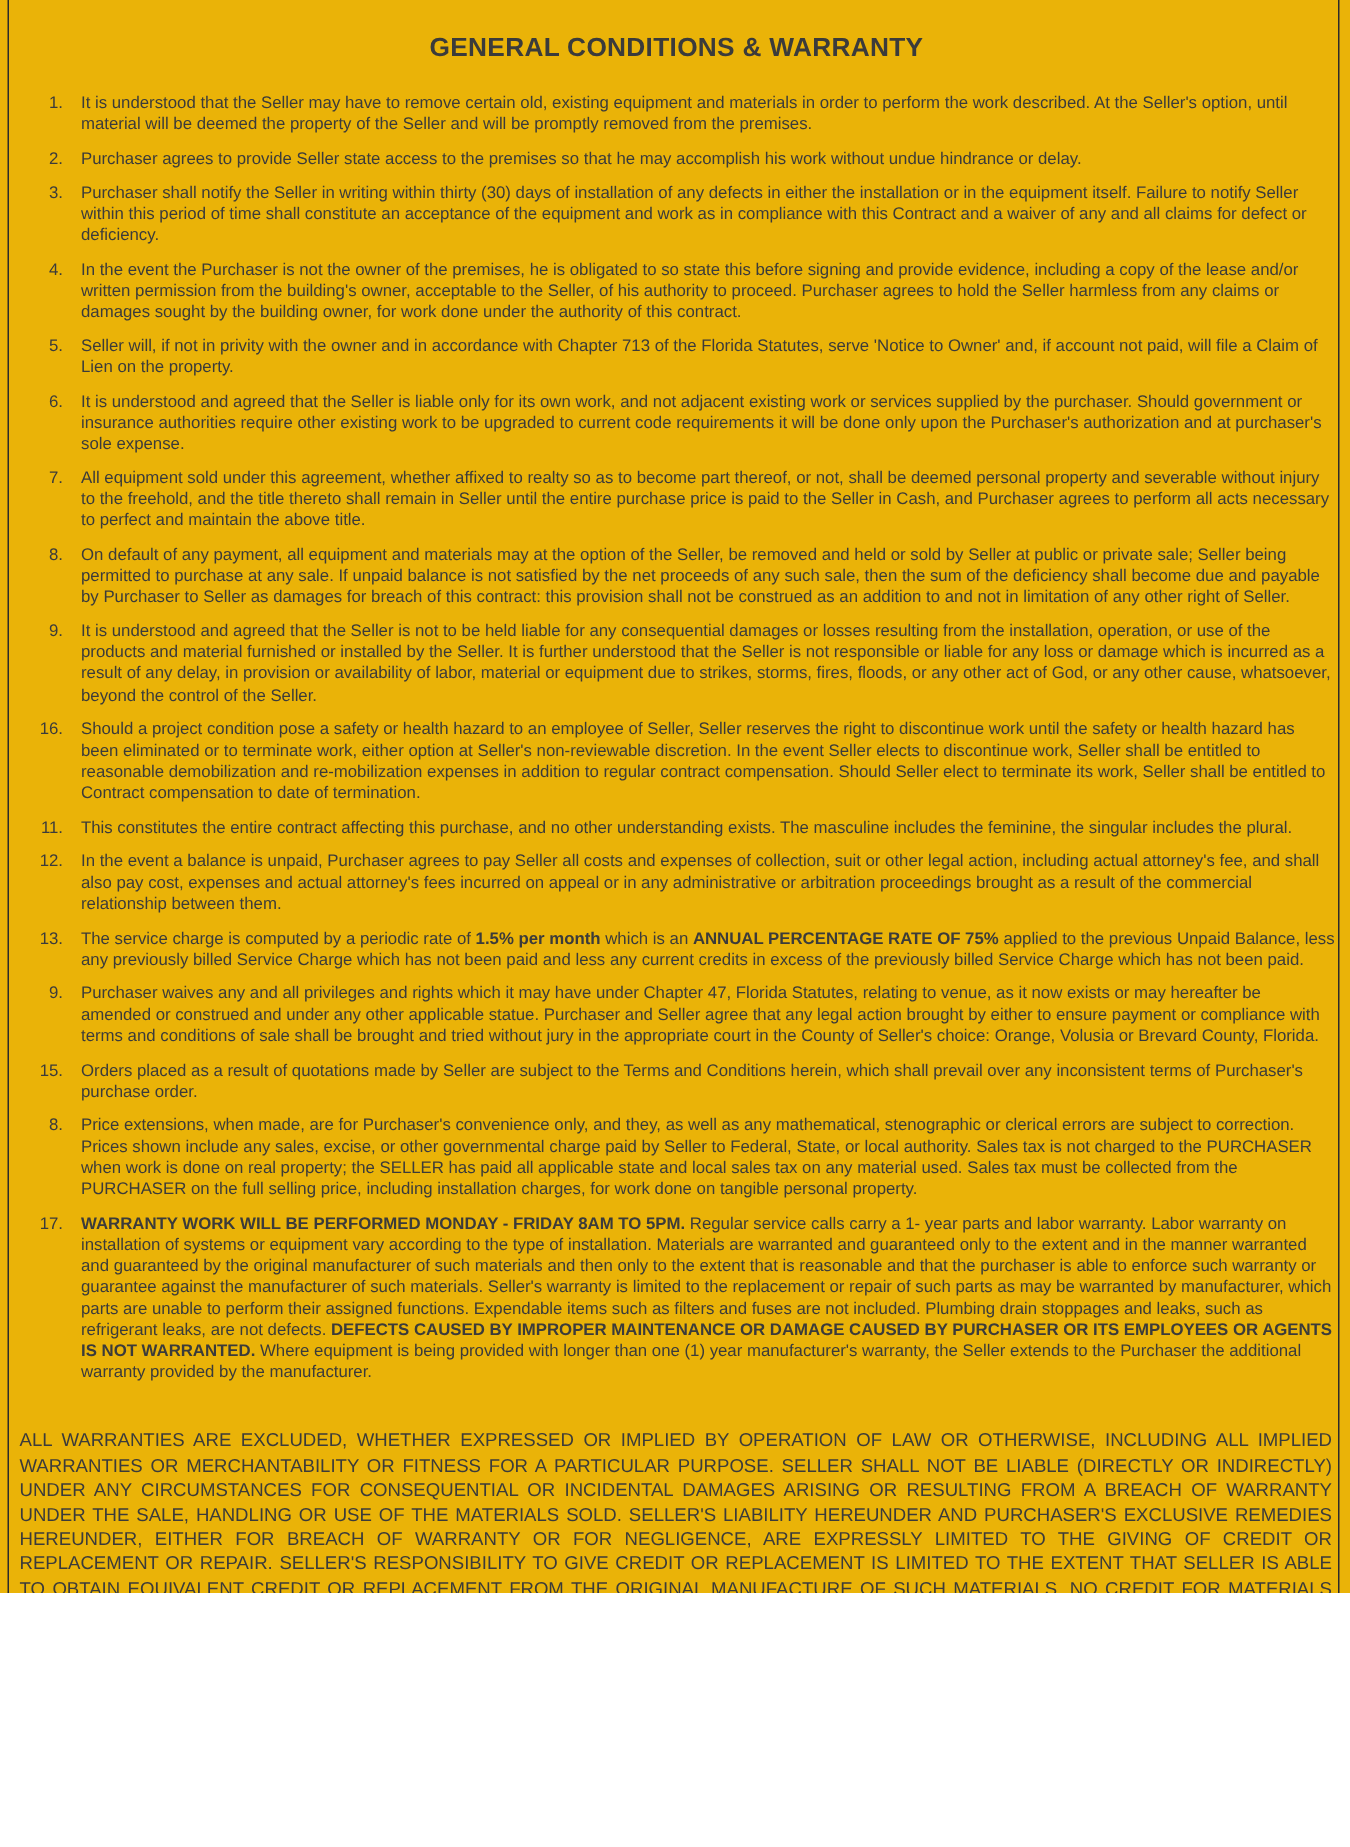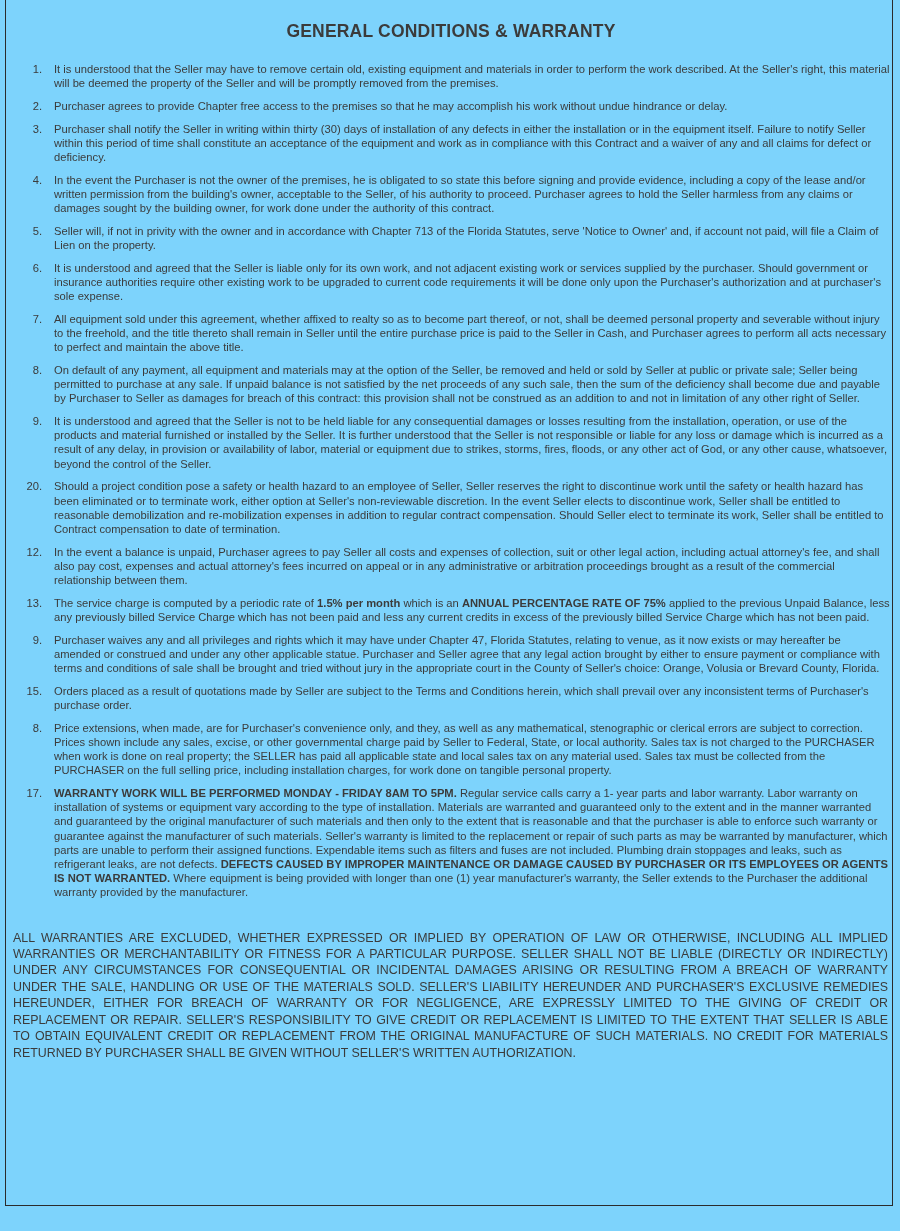--- a/index.html
+++ b/index.html
@@ -6,22 +6,22 @@
     margin: 0;
     padding: 0;
     background: #ffffff;
   }
   body {
     font-family: "Liberation Sans", sans-serif;
   }
   #page {
     position: relative;
     width: 900px;
-    height: 1231px;
-    background: #7dd3fc;
+    height: 1062px;
+    background: #eab308;
     box-sizing: border-box;
     overflow: hidden;
   }
   
   #page-border {
     position: absolute;
     left: 5px;
     top: 0px;
     width: 888px;
     height: 1206px;
@@ -94,25 +94,25 @@
 <div id="page">
   <div id="page-border"></div>
 
   <div id="content">
 
     <h1 id="doc-title">GENERAL CONDITIONS &amp;  WARRANTY</h1>
 
     <ol id="terms-list">
         <li class="term-item">
           <span class="term-number">1.</span>
-          <span class="term-text">It is understood that the Seller may have to remove certain old, existing equipment and materials in order to perform the work described.  At the Seller's right, this material will be deemed the property of the Seller and will be promptly removed from the premises.</span>
+          <span class="term-text">It is understood that the Seller may have to remove certain old, existing equipment and materials in order to perform the work described.  At the Seller's option, until material will be deemed the property of the Seller and will be promptly removed from the premises.</span>
         </li>
         <li class="term-item">
           <span class="term-number">2.</span>
-          <span class="term-text">Purchaser agrees to provide Chapter free access to the premises so that he may accomplish his work without undue hindrance or delay.</span>
+          <span class="term-text">Purchaser agrees to provide Seller state access to the premises so that he may accomplish his work without undue hindrance or delay.</span>
         </li>
         <li class="term-item">
           <span class="term-number">3.</span>
           <span class="term-text">Purchaser shall notify the Seller in writing within thirty (30) days of installation of any defects in either the installation or in the equipment itself.  Failure to notify Seller within this period of time shall constitute an acceptance of the equipment and work as in compliance with this Contract and a waiver of any and all claims for defect or deficiency.</span>
         </li>
         <li class="term-item">
           <span class="term-number">4.</span>
           <span class="term-text">In the event the Purchaser is not the owner of the premises, he is obligated to so state this before signing and provide evidence, including a copy of the lease and/or written permission from the building's owner, acceptable to the Seller, of his authority to proceed.  Purchaser agrees to hold the Seller harmless from any claims or damages sought by the building owner, for work done under the authority of this contract.</span>
         </li>
         <li class="term-item">
@@ -129,22 +129,26 @@
         </li>
         <li class="term-item">
           <span class="term-number">8.</span>
           <span class="term-text">On default of any payment, all equipment and materials may at the option of the Seller, be removed and held or sold by Seller at public or private sale; Seller being permitted to purchase at any sale.  If unpaid balance is not satisfied by the net proceeds of any such sale, then the sum of the deficiency shall become due and payable by Purchaser to Seller as damages for breach of this contract: this provision shall not be construed as an addition to and not in limitation of any other right of Seller.</span>
         </li>
         <li class="term-item">
           <span class="term-number">9.</span>
           <span class="term-text">It is understood and agreed that the Seller is not to be held liable for any consequential damages or losses resulting from the installation, operation, or use of the products and material furnished or installed by the Seller.  It is further understood that the Seller is not responsible or liable for any loss or damage which is incurred as a result of any delay, in provision or availability of labor, material or equipment due to strikes, storms, fires, floods, or any other act of God, or any other cause, whatsoever, beyond the control of the Seller.</span>
         </li>
         <li class="term-item">
-          <span class="term-number">20.</span>
+          <span class="term-number">16.</span>
           <span class="term-text">Should a project condition pose a safety or health hazard to an employee of Seller, Seller reserves the right to discontinue work until the safety or health hazard has been eliminated or to terminate work, either option at Seller's non-reviewable discretion.  In the event Seller elects to discontinue work, Seller shall be entitled to reasonable demobilization and re-mobilization expenses in addition to regular contract compensation.  Should Seller elect to terminate its work, Seller shall be entitled to Contract compensation to date of termination.</span>
+        </li>
+        <li class="term-item">
+          <span class="term-number">11.</span>
+          <span class="term-text">This constitutes the entire contract affecting this purchase, and no other understanding exists.  The masculine includes the feminine, the singular includes the plural.</span>
         </li>
         <li class="term-item">
           <span class="term-number">12.</span>
           <span class="term-text">In the event a balance is unpaid, Purchaser agrees to pay Seller all costs and expenses of collection, suit or other legal action, including actual attorney's fee, and shall also pay cost, expenses and actual attorney's fees incurred on appeal or in any administrative or arbitration proceedings brought as a result of the commercial relationship between them.</span>
         </li>
         <li class="term-item">
           <span class="term-number">13.</span>
           <span class="term-text">The service charge is computed by a periodic rate of <b>1.5% per month</b> which is an <b>ANNUAL PERCENTAGE RATE OF 75%</b> applied to the previous Unpaid Balance, less any previously billed Service Charge which has not been paid and less any current credits in excess of the previously billed Service Charge which has not been paid.</span>
         </li>
         <li class="term-item">

